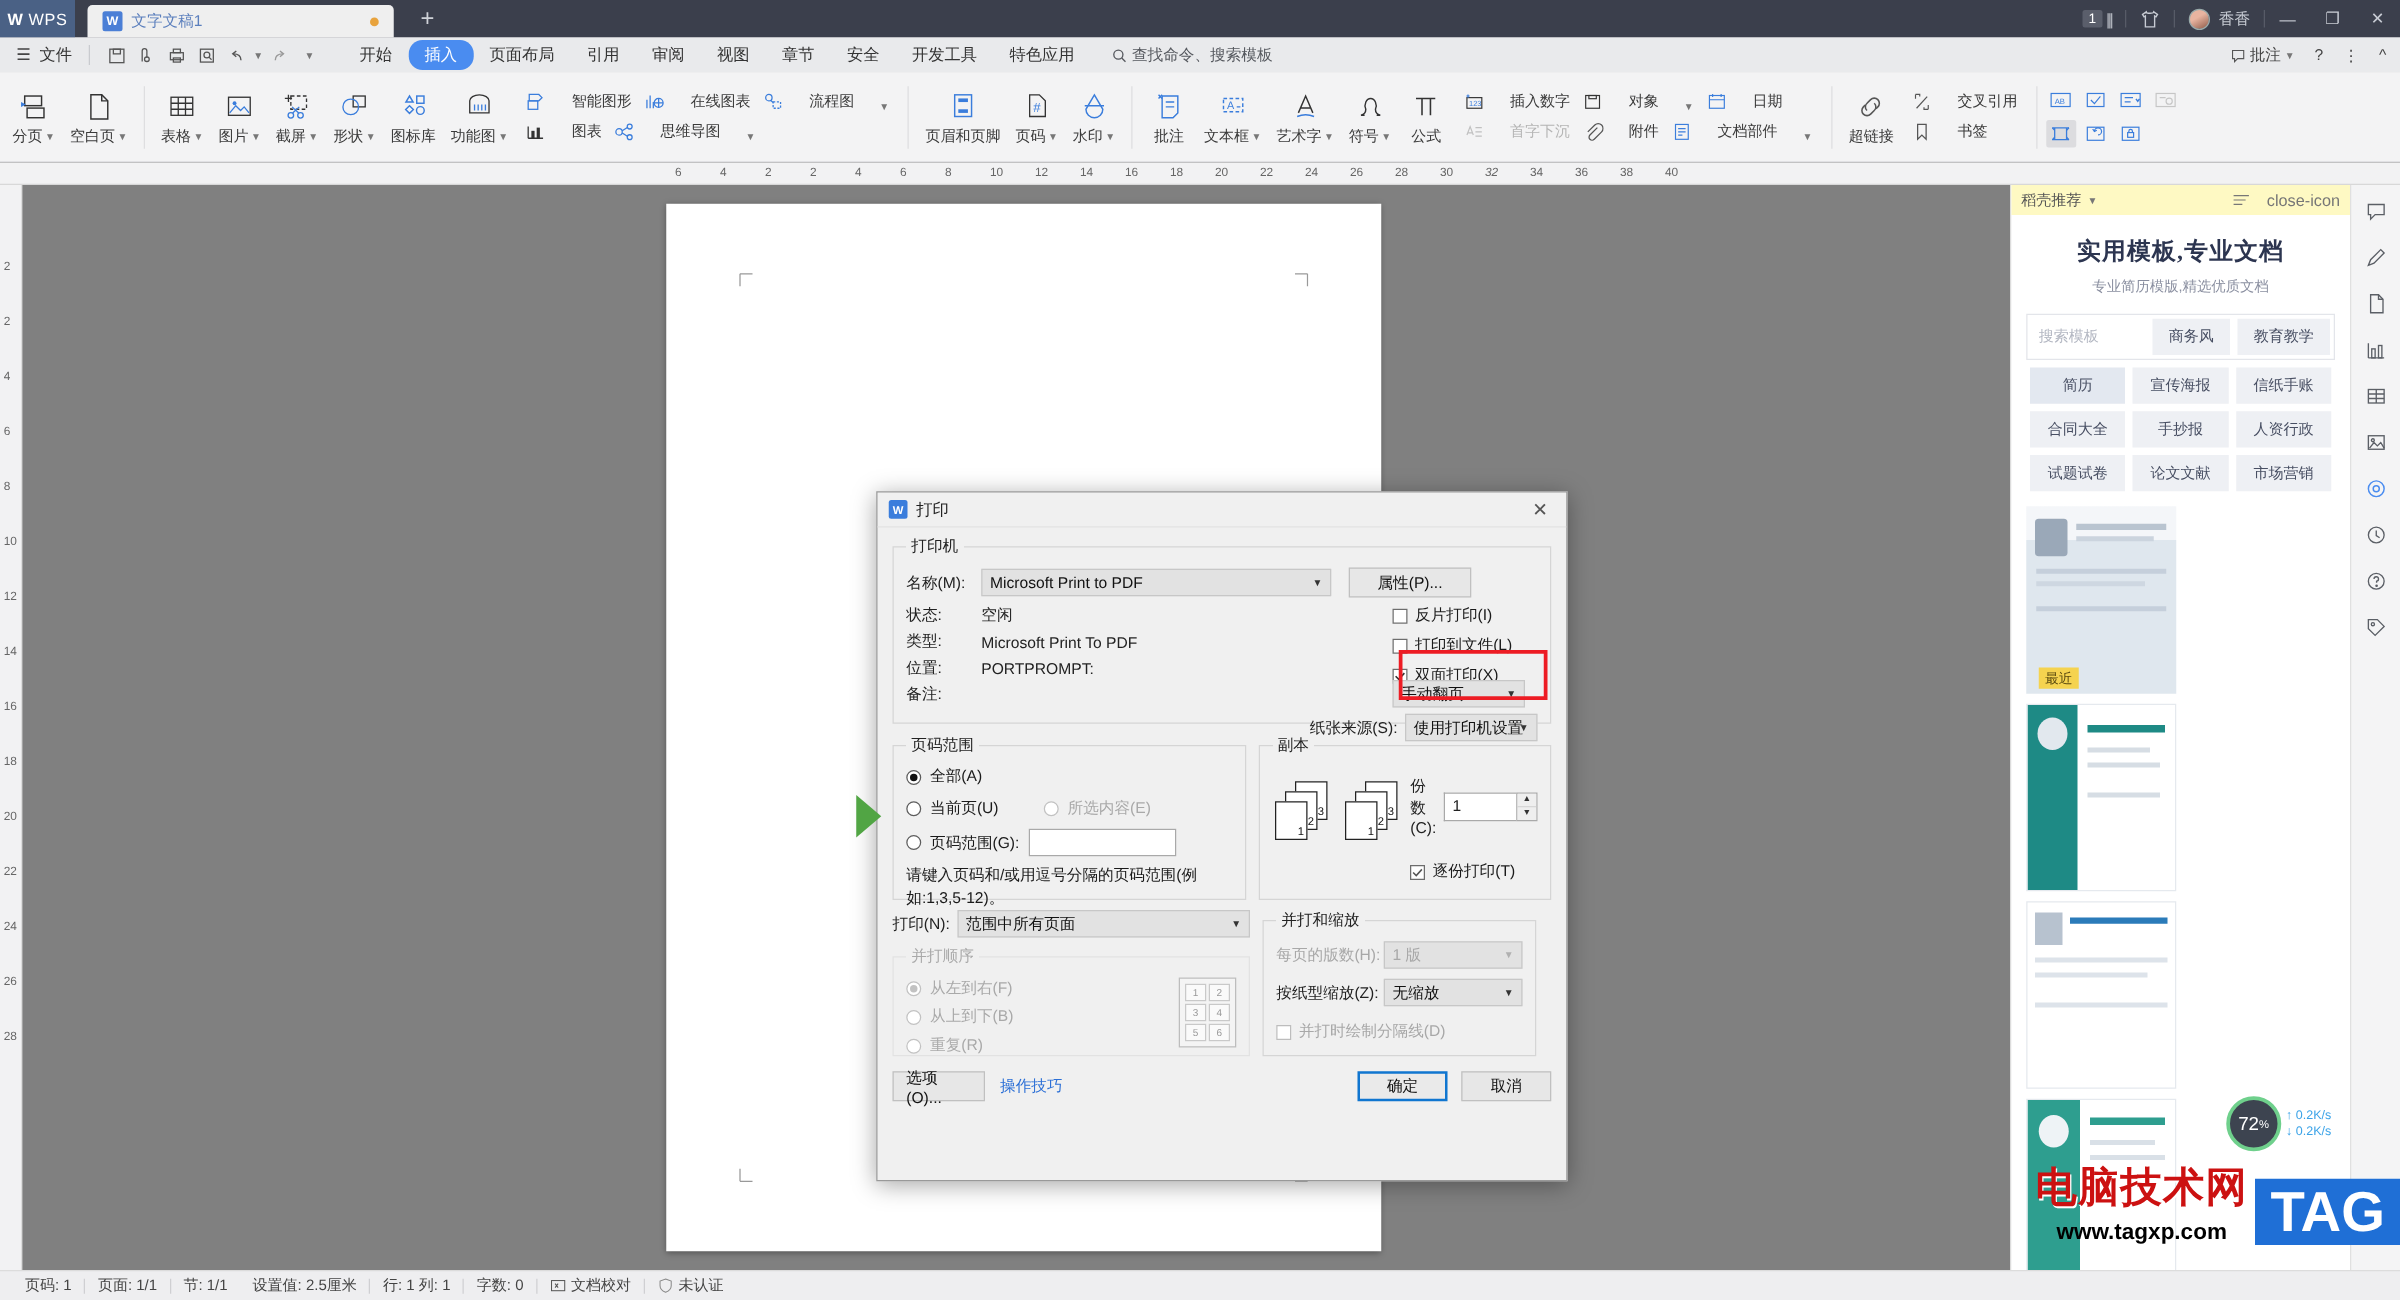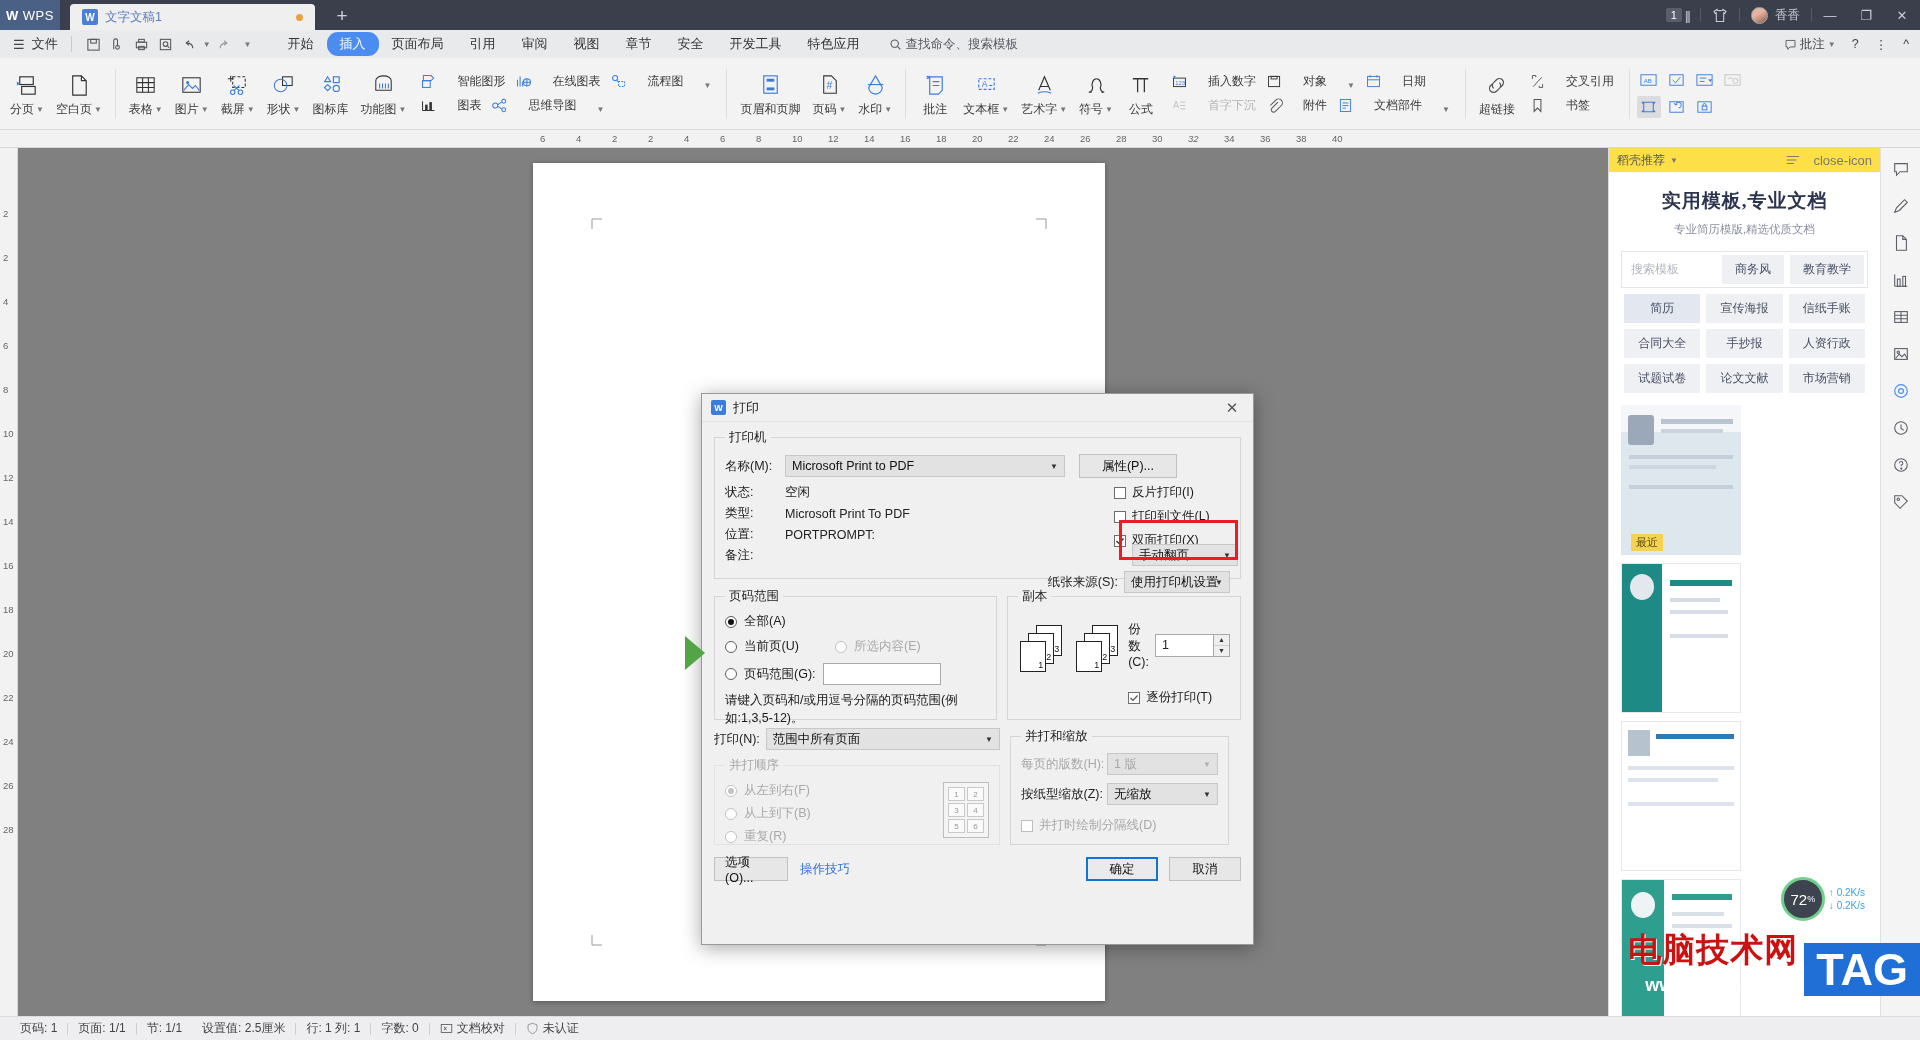--- a/index.html
+++ b/index.html
@@ -113,21 +113,21 @@
     position:absolute;left:515px;top:15px;width:572px;height:838px;background:#fff;
     box-shadow:0 1px 5px rgba(0,0,0,.35);
   }
   .mark-c{position:absolute;width:22px;height:22px;}
   
   .tplpanel{
     position:absolute;right:40px;top:0;bottom:0;width:272px;background:#fff;
     border-left:1px solid #dcdcdc;overflow:hidden;
   }
   .tplhead{height:24px;display:flex;align-items:center;padding:0 8px;font-size:12px;color:#555;
-    background:#fde047;gap:5px;}
+    background:#fef9c3;gap:5px;}
   .tplhead .sp{flex:1;}
   .tpltitle{font-size:19px;font-weight:bold;color:#2c3550;text-align:center;margin-top:16px;letter-spacing:1px;font-family:Liberation Serif, serif;}
   .tplsub{font-size:11.5px;color:#8a8fa0;text-align:center;margin-top:8px;}
   .tplsearchrow{display:flex;align-items:center;margin:14px 12px 0 12px;border:1px solid #e3e5ea;}
   .tplsearchrow .inp{flex:1;padding:6px 9px;font-size:12px;color:#b3b7c2;}
   .tplchip{background:#eef0f4;color:#484f63;font-size:12px;padding:6px 13px;margin:3px;}
   .chiprow{display:flex;justify-content:space-between;margin:6px 12px 0 12px;}
   .chiprow .tplchip{flex:1;text-align:center;margin:0 3px;}
   .thumbgrid{display:flex;flex-wrap:wrap;gap:8px;padding:12px;}
   .thumb{width:120px;height:150px;background:#e9edf2;position:relative;overflow:hidden;}
@@ -140,21 +140,21 @@
   
   .netbadge{position:absolute;right:55px;bottom:95px;display:flex;align-items:center;gap:4px;}
   .netcircle{width:44px;height:44px;border-radius:50%;background:#3d4450;color:#fff;display:flex;
     align-items:center;justify-content:center;font-size:15px;border:3px solid #6fd08c;}
   .netcircle small{font-size:9px;}
   .netlines{display:flex;flex-direction:column;font-size:10px;color:#3ba3e8;gap:2px;}
   
   .wm{position:absolute;right:0px;bottom:20px;display:flex;align-items:flex-end;}
   .wm-text{color:#cc1111;font-size:33px;font-weight:bold;letter-spacing:1px;
     text-shadow:1px 1px 0 #fff;}
-  .wm-url{color:#ffffff;font-size:18px;font-weight:bold;text-align:center;margin-top:2px;}
+  .wm-url{color:#000000;font-size:18px;font-weight:bold;text-align:center;margin-top:2px;}
   .wm-tag{background:#1f6fd6;color:#fff;font-size:45px;font-weight:bold;padding:4px 12px;line-height:1;}
   
   .statusbar{
     height:24px;background:#eeeef0;border-top:1px solid #dcdcdc;display:flex;align-items:center;
     padding-left:10px;gap:0;font-size:12px;color:#444;
   }
   .sb{padding:0 10px;display:flex;align-items:center;gap:4px;}
   .sbsep{width:1px;height:12px;background:#cfcfd2;}
   
   .dlg{
@@ -998,21 +998,21 @@
                 <span class="cb">
                   <svg viewBox="0 0 10 10" fill="none" stroke="#333" stroke-width="1.3">
                       <path d="M1.5 5 L4 7.5 L8.5 2.5"></path>
                     </svg>
                 </span>
                 <span>双面打印(X)</span>
               </div>
             </div>
           </div>
 
-          <div style="position:absolute;right:2px;top:98px;width:106px" class="inp-sel">
+          <div style="position:absolute;right:20px;top:98px;width:106px" class="inp-sel">
             <span>手动翻页</span>
             <span class="arw">▼</span>
           </div>
           <div style="position:absolute;right:10px;top:125px;display:flex;align-items:center">
             <span style="margin-right:6px">纸张来源(S):</span>
             <div class="inp-sel" style="width:106px">
               <span>使用打印机设置</span>
               <span class="arw">▼</span>
             </div>
           </div>

